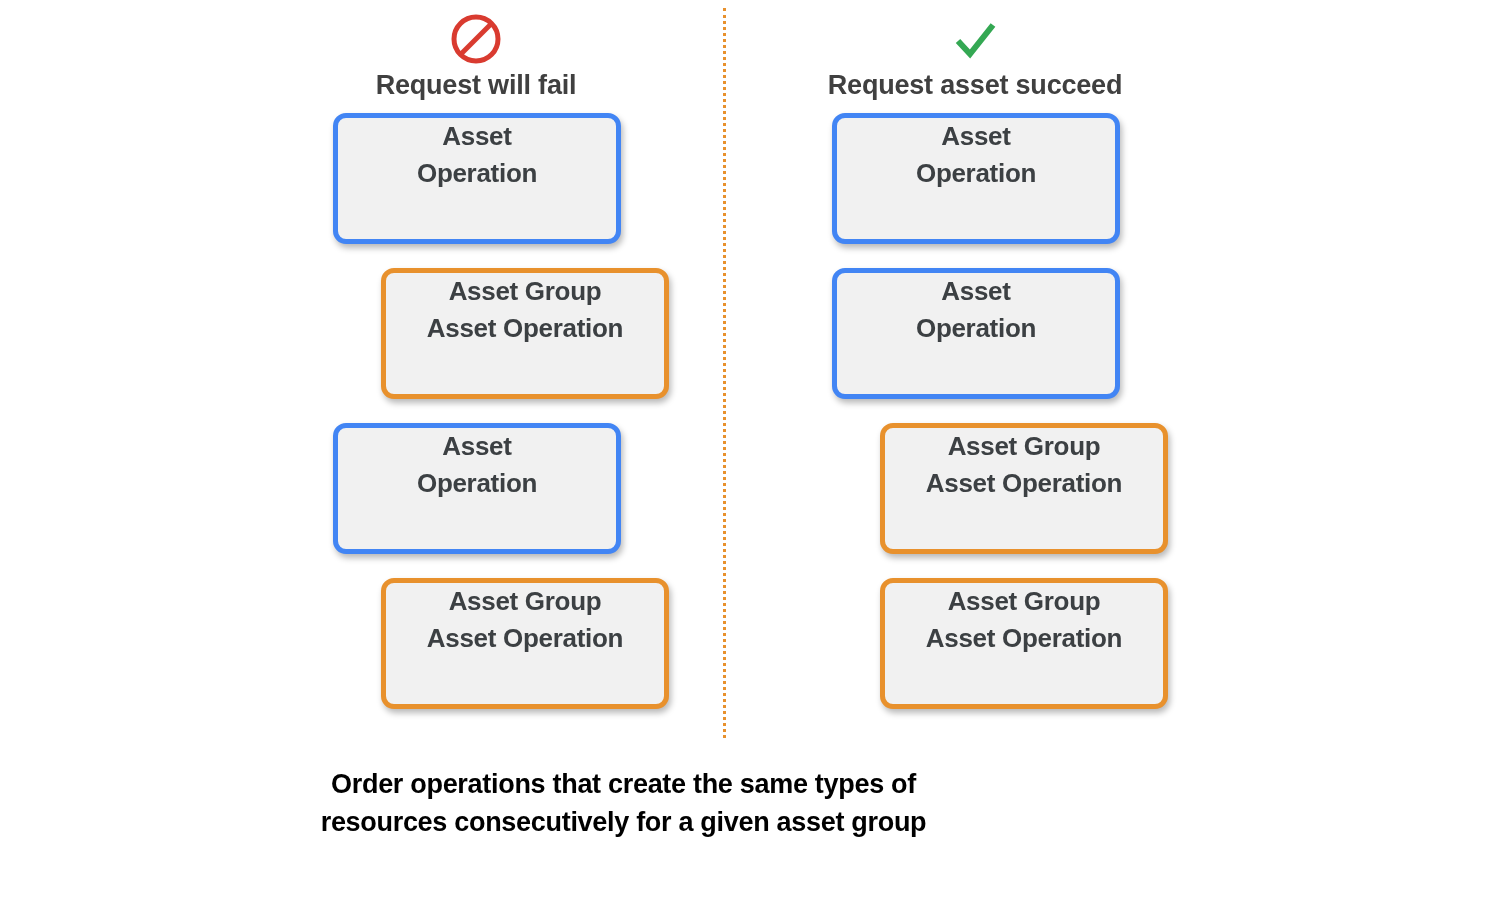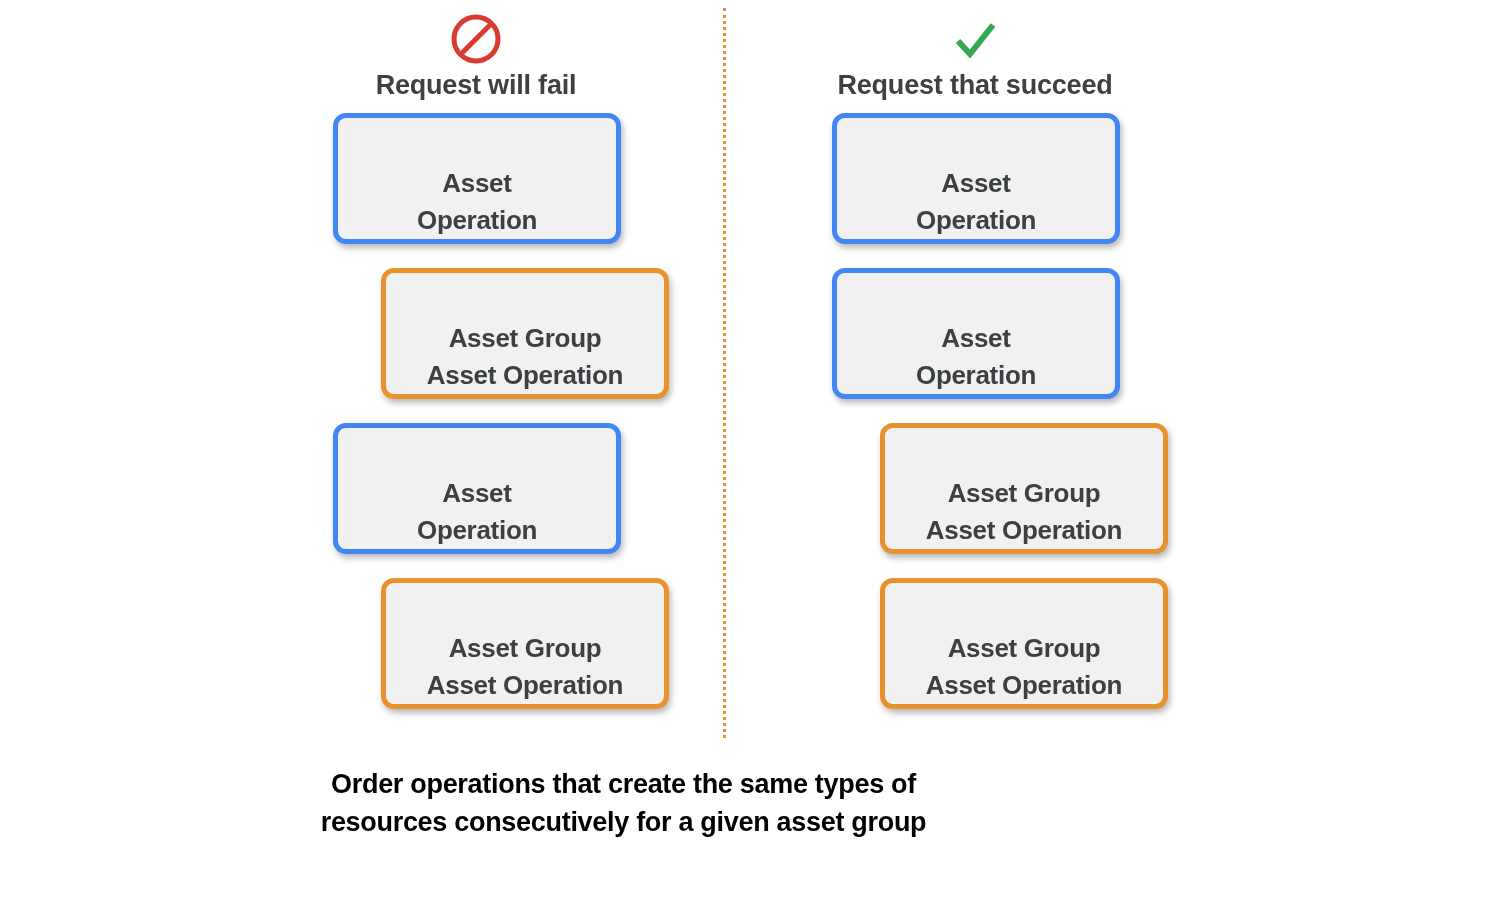--- a/index.html
+++ b/index.html
@@ -76,21 +76,21 @@
     box-sizing: border-box;
     width: 288px;
     height: 131px;
     margin-bottom: 24px;
     background: #f1f1f1;
     border-radius: 13px;
     border-width: 5px;
     border-style: solid;
     box-shadow: 2px 4px 6px rgba(0,0,0,0.28);
     display: flex;
-    align-items: flex-end;
+    align-items: flex-start;
     justify-content: center;
     text-align: center;
   }
   .card.blue   { border-color: #4285f4; }
   .card.orange { border-color: #e8912d; margin-left: 48px; }
   .card-text {
     font-size: 26px;
     font-weight: bold;
     color: #3c4043;
     line-height: 37px;
@@ -149,21 +149,21 @@
       </div>
     </div>
   </div>
 
   <div class="column right">
 
     <div class="col-header">
       <svg class="status-icon" viewBox="0 0 54 54">
         <polyline points="10,29 22,42 45,13" fill="none" stroke="#34a853" stroke-width="6" stroke-linecap="butt" stroke-linejoin="miter"></polyline>
       </svg>
-      <div class="col-title">Request that succeed</div>
+      <div class="col-title">Request asset succeed</div>
     </div>
 
     <div class="cards">
       <div class="card blue">
         <span class="card-text">Asset
 Operation</span>
       </div>
       <div class="card blue">
         <span class="card-text">Asset
 Operation</span>

